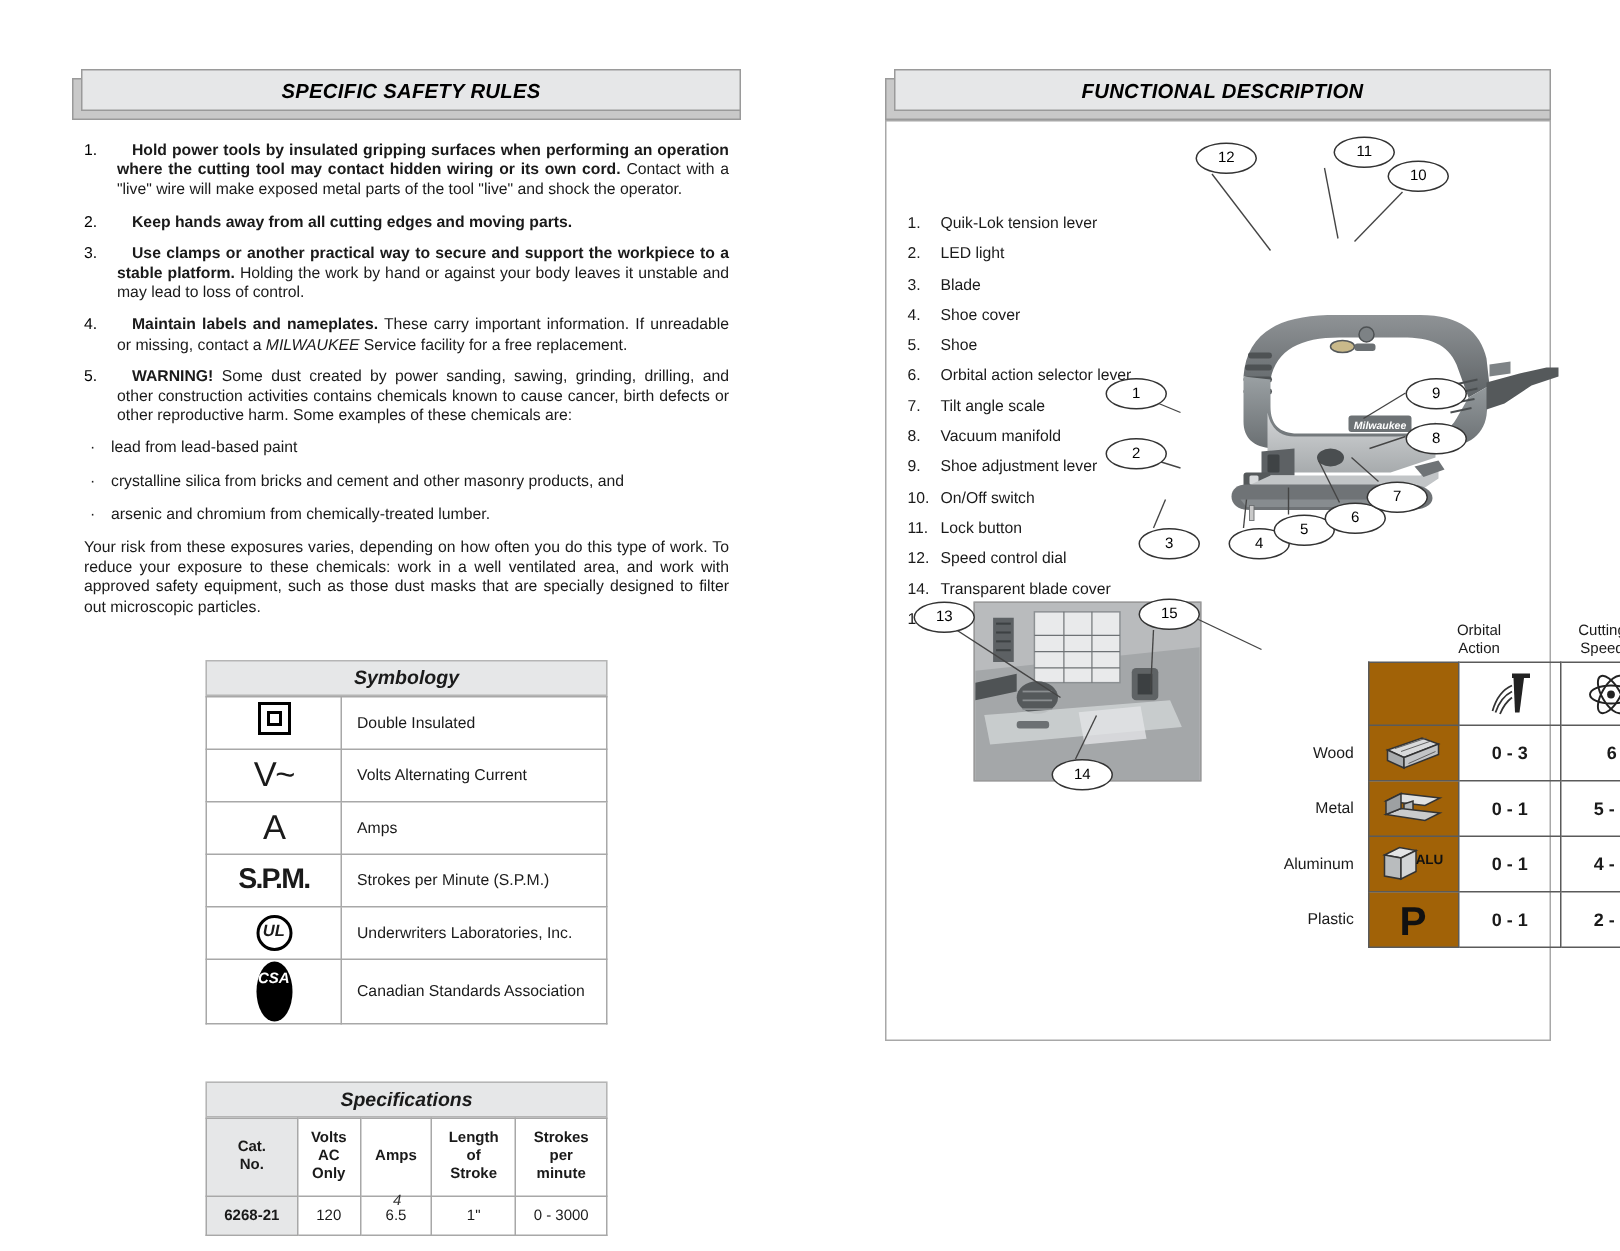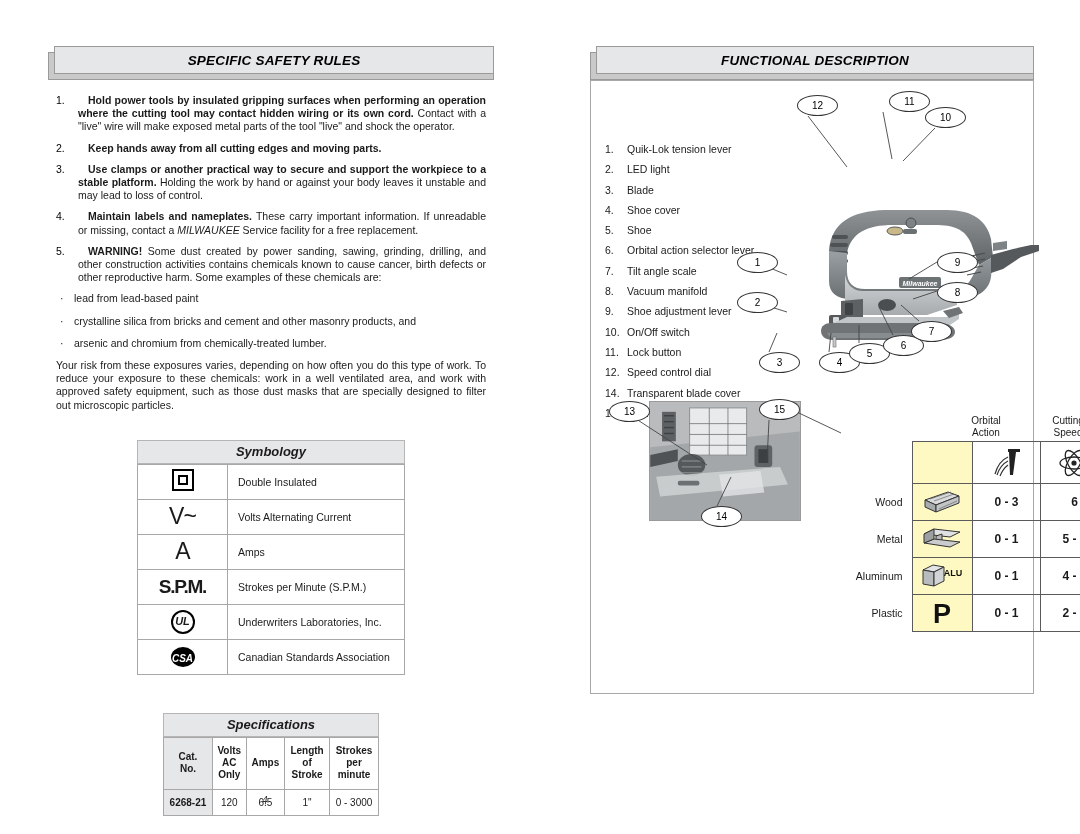--- a/index.html
+++ b/index.html
@@ -98,28 +98,28 @@
   }
   .glyph-txt { font-size: 23px; font-weight: normal; letter-spacing: -1px; }
   .glyph-spm { font-size: 19px; font-weight: bold; letter-spacing: -1.2px; }
   .glyph-circle {
     display: inline-block; width: 24px; height: 24px;
     border: 2.5px solid #000; border-radius: 50%;
     font-size: 11px; font-weight: bold; line-height: 19px;
     font-style: italic;
   }
   .glyph-csa {
-    display: inline-block; width: 24px; height: 20px;
+    display: inline-block; width: 24px; height: 40px;
     border-radius: 50%; background: #000; color: #fff;
     font-size: 10px; font-weight: bold; line-height: 24px;
     font-style: italic;
   }
 
   
-  .spec-block { width: 216px; margin: 38px auto 0 auto; }
+  .spec-block { width: 268px; margin: 38px auto 0 auto; }
   .spec-table { width: 100%; border-collapse: collapse; }
   .spec-table td, .spec-table th {
     border: 1px solid #a8a8a8;
     font-size: 10px; text-align: center;
   }
   .spec-table th {
     font-weight: bold; padding: 5px 2px; line-height: 12px;
     vertical-align: middle; height: 52px;
   }
   .spec-table td { padding: 6px 2px; height: 26px; }
@@ -168,21 +168,21 @@
   .cc-table td {
     border: 1px solid #5a5a5a;
     height: 37px; text-align: center; vertical-align: middle;
   }
   .cc-matlabel {
     border: none !important;
     text-align: right !important;
     padding-right: 9px;
     font-size: 10.5px; width: 58px;
   }
-  .cc-picto { width: 48px; background: #fef9c3; }
+  .cc-picto { width: 48px; background: #a16207; }
   .cc-val { font-size: 12px; font-weight: bold; width: 54px; }
   .cc-iconrow td { height: 42px; }
 
   
   .pic-orbit, .pic-atom, .pic-wood, .pic-metal, .pic-alum, .pic-plast {
     display: block; margin: 0 auto;
   }
 
   
   .pagenum {

